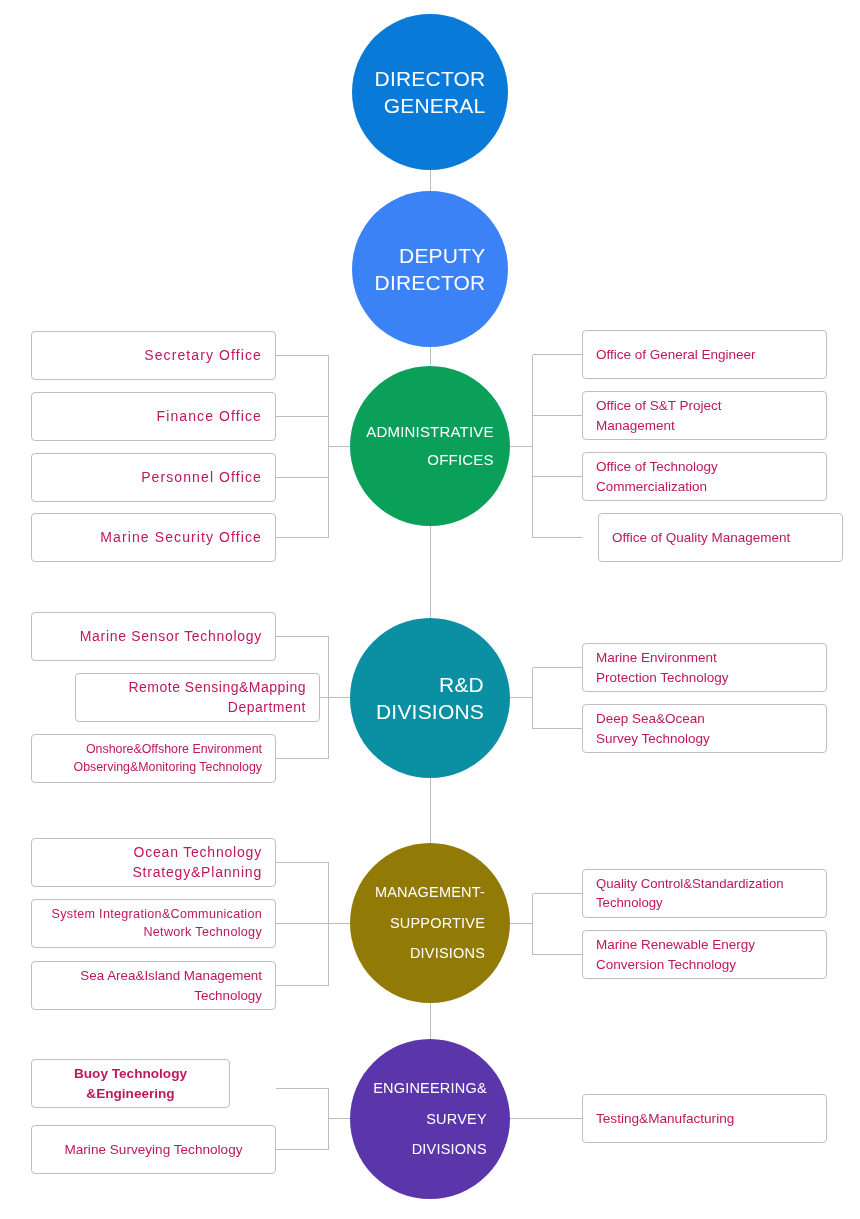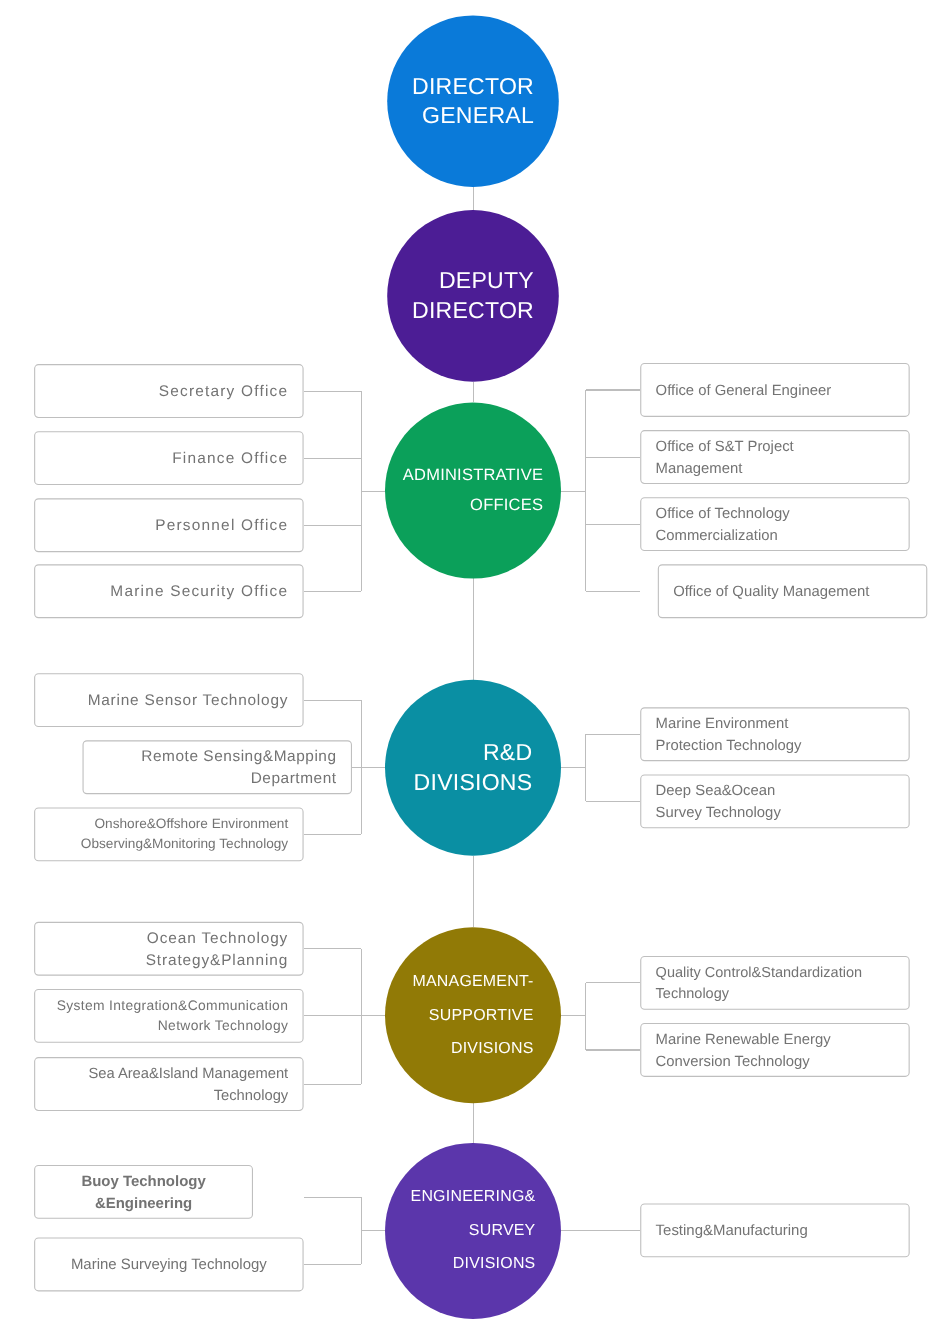--- a/index.html
+++ b/index.html
@@ -8,21 +8,21 @@
   #canvas{position:absolute;left:0;top:0;width:860px;height:1219px;}
   svg.lines{position:absolute;left:0;top:0;width:860px;height:1219px;pointer-events:none;}
 
   .circle{position:absolute;border-radius:50%;display:flex;align-items:center;
           justify-content:center;text-align:right;color:#ffffff;line-height:1.30;
           letter-spacing:0.2px;}
   .circle .ctxt{display:block;padding:0 6px;}
 
   .box{position:absolute;box-sizing:border-box;border:1px solid #bfbfbf;
        border-radius:4px;background:#ffffff;display:flex;align-items:center;
-       color:#737373;}
+       color:#be185d;}
   .box .btxt{display:block;width:100%;padding:0 13px;line-height:1.42;}
   .box.left .btxt{text-align:right;}
   .box.right .btxt{text-align:left;}
 </style>
 </head>
 <body>
 
 <div id="canvas">
 
   <svg class="lines" viewBox="0 0 860 1219" xmlns="http://www.w3.org/2000/svg">
@@ -77,21 +77,21 @@
 
       <line x1="510" y1="1118.5" x2="582" y2="1118.5"></line>
     </g>
   </svg>
 
   <div class="circle" style="left:352px;top:14px;width:156px;height:156px;background:#0a7ad9;font-size:21px;">
     <span class="ctxt" style="white-space:pre-line;">DIRECTOR
 GENERAL</span>
   </div>
 
-  <div class="circle" style="left:352px;top:191px;width:156px;height:156px;background:#4c1d95;font-size:21px;">
+  <div class="circle" style="left:352px;top:191px;width:156px;height:156px;background:#3b82f6;font-size:21px;">
     <span class="ctxt" style="white-space:pre-line;">DEPUTY
 DIRECTOR</span>
   </div>
 
   <div class="circle" style="left:350px;top:366px;width:160px;height:160px;background:#0ba05a;font-size:15px;">
     <span class="ctxt" style="white-space:pre-line;line-height:1.9;">ADMINISTRATIVE
 OFFICES</span>
   </div>
 
   <div class="circle" style="left:350px;top:618px;width:160px;height:160px;background:#0a8fa3;font-size:21px;">

